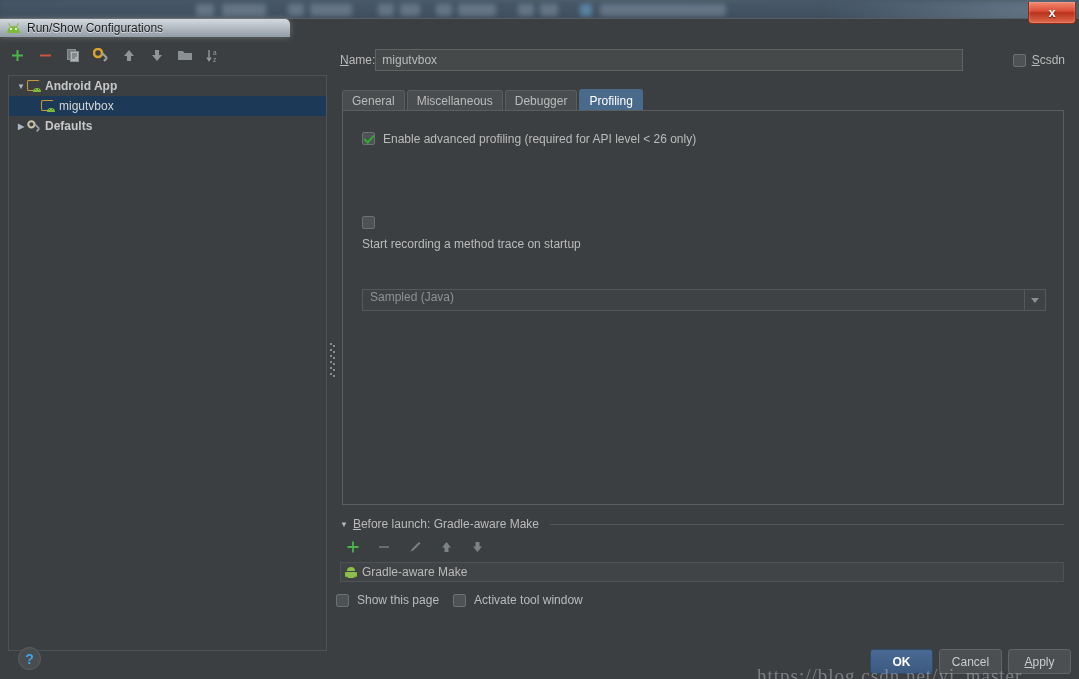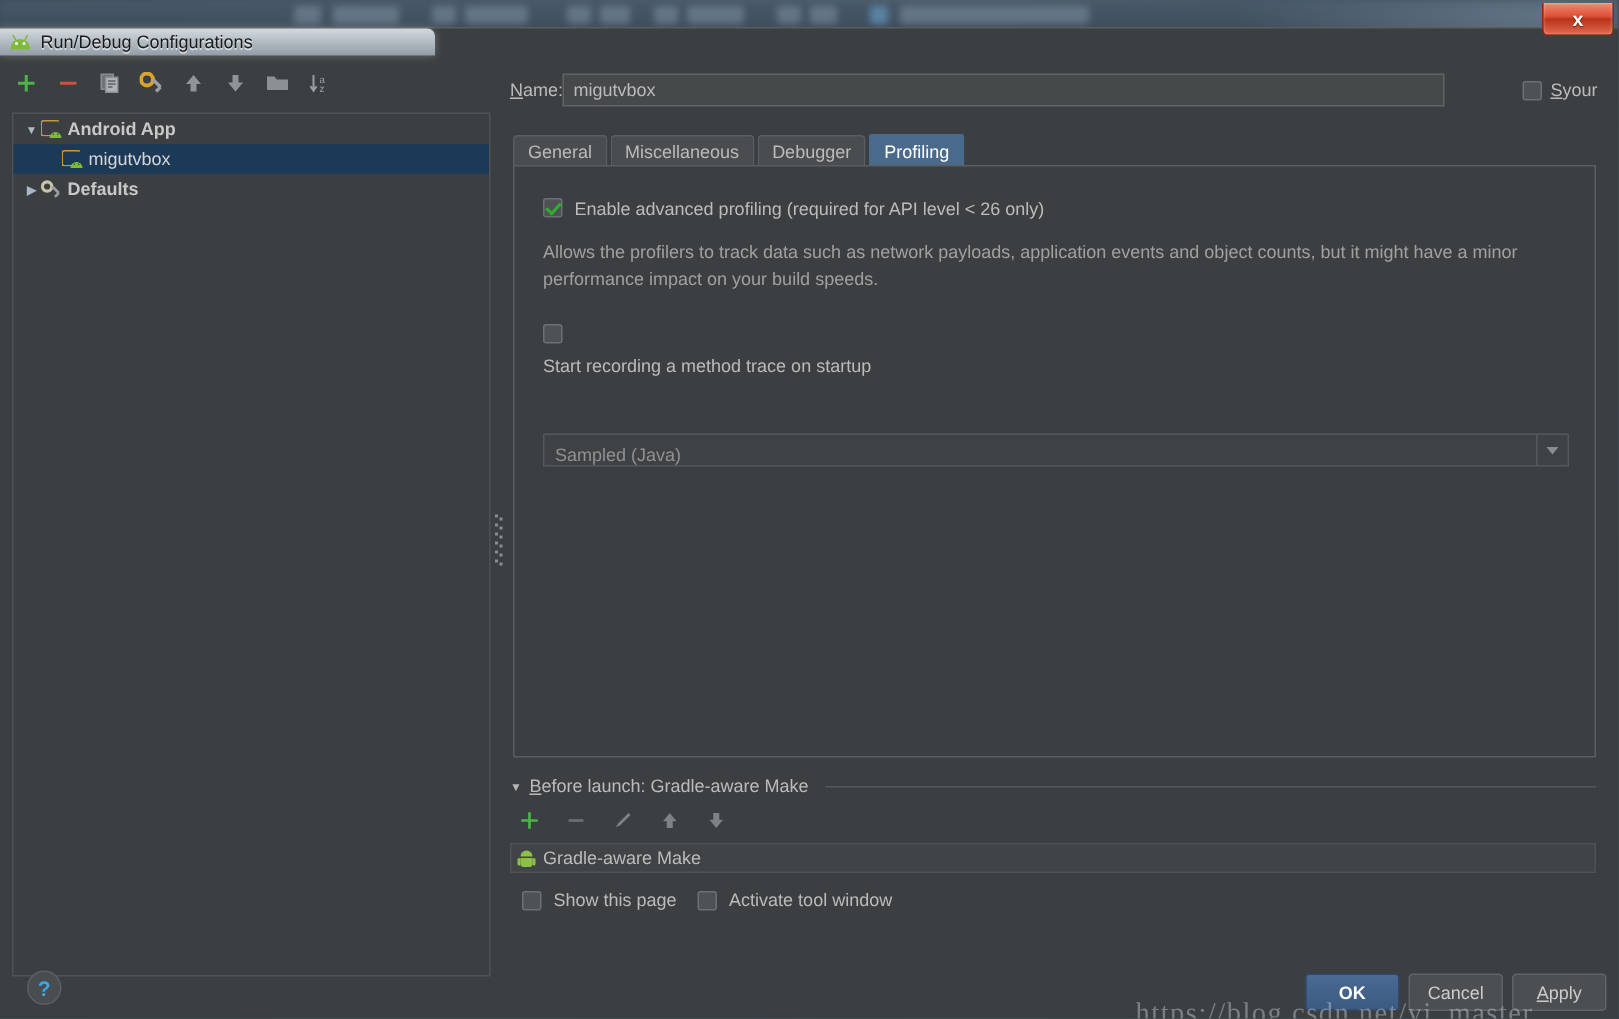--- a/index.html
+++ b/index.html
@@ -203,21 +203,21 @@
     position: absolute; display: flex; align-items: flex-start; gap: 8px; text-align: center;
   }
   .chk-text { font-size: 12px; color: #bbbbbb; line-height: 14px; }
   .desc {
     position: absolute; font-size: 12px; color: #a0a0a0; line-height: 18px;
   }
   #combo {
     position: absolute; left: 19px; top: 178px;
     width: 684px; height: 22px; box-sizing: border-box;
     background: #3f4244; border: 1px solid #55585a;
-    display: flex; align-items: flex-end;
+    display: flex; align-items: flex-start;
   }
   #combo .val { font-size: 12px; color: #8f9193; padding-left: 7px; flex: 1; }
   #combo .arrowbox {
     width: 20px; height: 20px; border-left: 1px solid #55585a;
     display:flex; align-items:center; justify-content:center;
   }
   .caret {
     width: 0; height: 0; border-left: 4px solid transparent;
     border-right: 4px solid transparent; border-top: 5px solid #8b8e90;
   }
@@ -245,21 +245,21 @@
   #bl-list .txt { font-size: 12px; color: #bbbbbb; text-align: center; }
   .droid {
     position: relative; width: 12px; height: 13px; flex: 0 0 12px;
   }
   .droid .hd { position:absolute; left:2px; top:1px; width:8px; height:4px; background:#8cc04a; border-radius:4px 4px 0 0;}
   .droid .bd { position:absolute; left:2px; top:6px; width:8px; height:6px; background:#8cc04a; border-radius:0 0 2px 2px;}
   .droid .arm { position:absolute; top:6px; width:1.6px; height:5px; background:#8cc04a; border-radius:1px;}
   .droid .arm.l{left:0;} .droid .arm.r{right:0;}
 
   #bottom-chks {
-    position: absolute; left: 348px; top: 574px;
+    position: absolute; left: 336px; top: 574px;
     display: flex; align-items: center; gap: 8px;
   }
 
   
   #help-btn {
     position: absolute; left: 18px; top: 628px;
     width: 23px; height: 23px; border-radius: 50%;
     background: #4a4d4f; border: 1px solid #5c6062;
     display: flex; align-items: center; justify-content: center;
     box-sizing: border-box;
@@ -316,21 +316,21 @@
 <div id="dialog">
 
   <div id="titlebar">
     <span class="android-head">
       <span class="ant l"></span>
         <span class="ant r"></span>
       <span class="body"></span>
       <span class="eye l"></span>
         <span class="eye r"></span>
     </span>
-    <span class="title-text">Run/Debug Configurations</span>
+    <span class="title-text">Run/Show Configurations</span>
   </div>
 
   <div id="closebtn">
     <span class="x">x</span>
   </div>
 
   <div id="toolbar">
     <span class="tbicon">
       <svg width="15" height="15" viewBox="0 0 15 15">
           <path d="M7.5 2 L7.5 13 M2 7.5 L13 7.5" stroke="#49b549" stroke-width="2"></path>
@@ -433,38 +433,37 @@
     </div>
   </div>
 
   <div id="name-row">
     <span class="lbl"><u>N</u><span>ame:</span></span>
     <input id="name-input" type="text" value="migutvbox" style="">
   </div>
 
   <div id="share-box">
     <span class="cbx"></span>
-    <span class="cbx-label"><u>S</u><span>your</span></span>
+    <span class="cbx-label"><u>S</u><span>csdn</span></span>
   </div>
 
   <div id="tabs">
     <div class="tab">General</div>
     <div class="tab">Miscellaneous</div>
     <div class="tab">Debugger</div>
     <div class="tab active">Profiling</div>
   </div>
 
   <div id="main-panel">
 
     <div class="chk-line" style="left:19px; top:21px;">
       <span class="cbx checked"></span>
       <span class="chk-text">Enable advanced profiling (required for API level &lt; 26 only)</span>
     </div>
 
-    <div class="desc" style="left:19px; top:48px; width:685px;">Allows the profilers to track data such as network payloads, application events and object counts, but it might have a minor performance impact on your build speeds.</div>
 
     <div class="chk-line" style="left:19px; top:105px;flex-direction:column;">
       <span class="cbx"></span>
       <span class="chk-text">Start recording a method trace on startup</span>
     </div>
 
 
     <div id="combo">
       <span class="val">Sampled (Java)</span>
       <span class="arrowbox">

